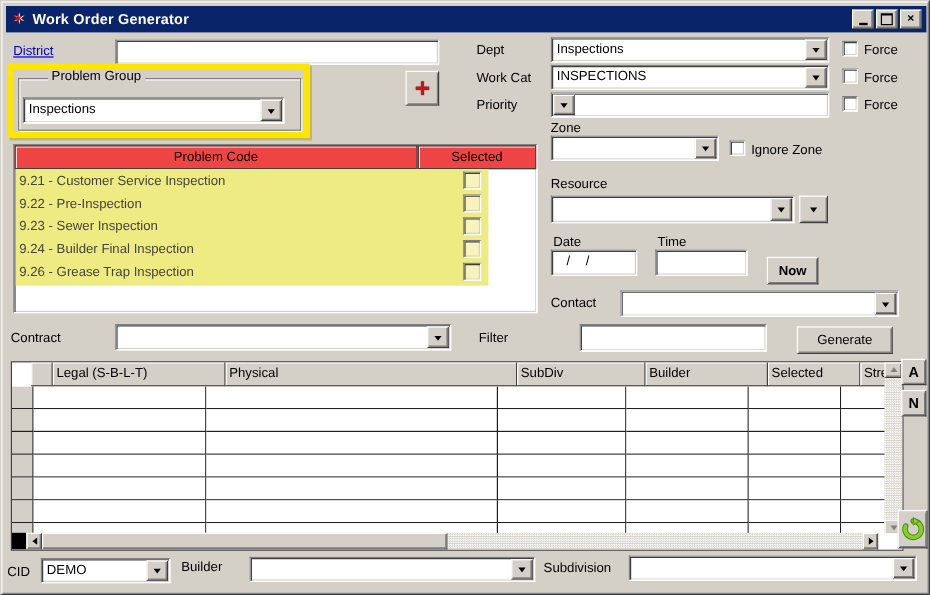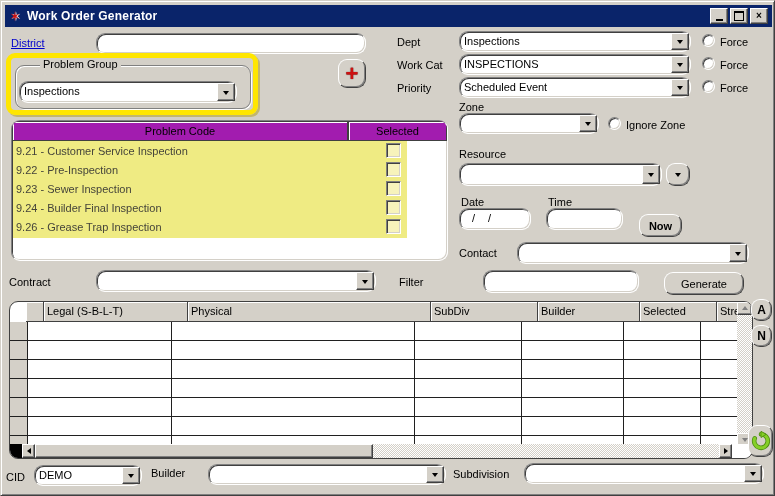--- a/index.html
+++ b/index.html
@@ -1,21 +1,21 @@
 <!DOCTYPE html>
 <html><head>
 <meta charset="utf-8">
 <style>
   html,body{margin:0;padding:0;}
   body{
     width:775px;height:496px;position:relative;overflow:hidden;
     font-family:"Liberation Sans","DejaVu Sans",sans-serif;font-size:11px;color:#000;
     background:#d4d0c8;
   }
-  .abs{position:absolute;box-sizing:border-box;border-radius:9px;}
+  .abs{position:absolute;box-sizing:border-box;}
   .window{
     position:absolute;inset:0;background:#d4d0c8;
     border:1px solid;border-color:#d4d0c8 #404040 #404040 #d4d0c8;
     box-shadow:inset 1px 1px 0 #fff, inset -1px -1px 0 #808080;
   }
   .titlebar{
     position:absolute;left:4px;top:4px;width:767px;height:22px;background:#0a246a;
     display:flex;align-items:center;padding:0 2px;box-sizing:border-box;
   }
   .title-text{color:#fff;font-weight:bold;font-size:12px;margin-left:4px;letter-spacing:.2px;}
@@ -71,21 +71,21 @@
   .hl-box{
     border:5px solid #ffe600;pointer-events:none;z-index:5;
     box-shadow:2px 2px 0 rgba(170,150,0,.45);
   }
   .add-btn{font-size:22px;font-weight:bold;color:#cc1111;line-height:18px;
     text-shadow:0 0 1px #400;}
 
   
   .plist-header{display:flex;height:20px;}
   .plist-hcell{
-    background:#a21caf;border:1px solid #404040;box-shadow:inset 1px 1px 0 #fff;
+    background:#ef4444;border:1px solid #404040;box-shadow:inset 1px 1px 0 #fff;
     display:flex;align-items:center;justify-content:center;box-sizing:border-box;
   }
   .hl-band{position:absolute;left:1px;top:20px;width:394px;height:97px;background:#efeb83;}
   .prow{position:relative;height:19px;display:flex;align-items:center;z-index:2;}
   .prow .code{padding-left:4px;color:#45443a;white-space:nowrap;}
   .prow .cb{position:absolute;left:374px;top:2px;background:#f7f3bb;}
 
   
   .grid-wrap{border:1px solid #404040;background:#fff;overflow:hidden;}
   .grid-hrow{display:flex;height:20px;margin-left:16px;}
@@ -161,21 +161,20 @@
     <span class="txt">INSPECTIONS</span>
     <span class="cbtn">
         <span class="tri-down"></span>
       </span>
   </div>
   <span class="abs cb" style="left:701px;top:56px;"></span>
   <span class="lbl" style="left:719px;top:58px;">Force</span>
 
   <span class="lbl" style="left:396px;top:81px;">Priority</span>
   <div class="abs sunken combo" style="left:458px;top:76px;width:232px;height:21px;">
-    <span class="txt">Scheduled Event</span>
     <span class="cbtn">
         <span class="tri-down"></span>
       </span>
   </div>
   <span class="abs cb" style="left:701px;top:79px;"></span>
   <span class="lbl" style="left:719px;top:81px;">Force</span>
 
   <span class="lbl" style="left:458px;top:100px;">Zone</span>
   <div class="abs sunken combo" style="left:458px;top:112px;width:140px;height:21px;">
     <span class="txt"></span>

